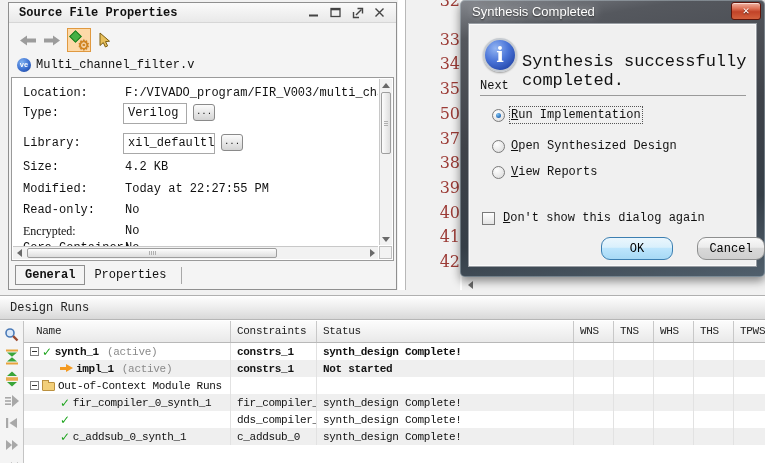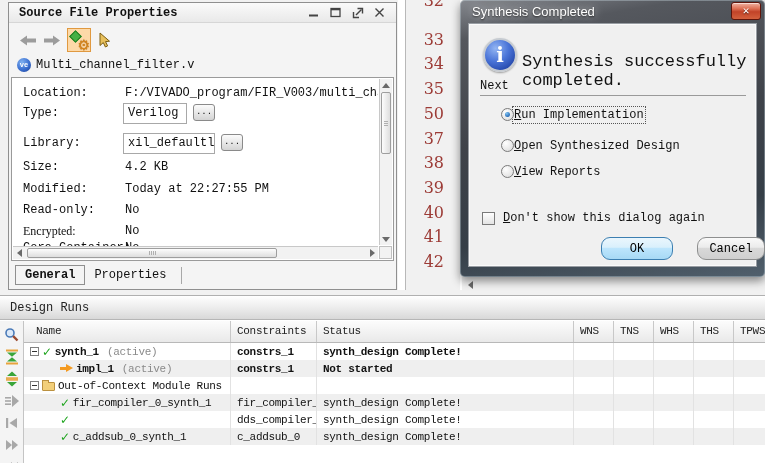--- a/index.html
+++ b/index.html
@@ -64,21 +64,21 @@
     background:repeating-linear-gradient(90deg,#b0b0b0 0 1px,transparent 1px 2px);}
   .tab-row{position:absolute;left:6px;bottom:3px;height:22px;display:flex;align-items:center;}
   .tab{padding:2px 9px;cursor:default;}
   .tab.sel{border:1px solid #8f8f8f;background:#f4f4f4;font-weight:bold;}
   .tabsep{width:1px;height:17px;background:#a8a8a8;margin-left:6px;}
 
   
   #editor-strip{position:absolute;left:398px;top:0;width:64px;height:290px;background:#fff;z-index:1;}
   #gutter{position:absolute;left:7px;top:0;bottom:0;width:55px;background:#f1f1f1;
     border-left:1px solid #b8b8b8;}
-  #line-nums{margin-top:3px;text-align:right;padding-right:16px;
+  #line-nums{margin-top:3px;text-align:right;padding-right:0;
     font-family:"DejaVu Serif",serif;font-size:16px;line-height:24.7px;color:var(--line-maroon);}
   #line-nums .ln:first-child{position:relative;top:-14px;}
   #edit-scroll-arrow{position:absolute;left:468px;top:281px;z-index:1;}
 
   
   #dialog{position:absolute;left:460px;top:0;width:305px;height:277px;z-index:5;border-radius:5px;
     background:linear-gradient(170deg,#85888e 0%,#55585e 12%,#3f434a 45%,#353e47 75%,#51606d 100%);
     box-shadow:inset 0 0 0 1px rgba(210,225,235,.35),0 4px 10px rgba(0,0,0,.45);}
   .dlg-title{position:absolute;left:12px;top:0;height:23px;line-height:23px;color:#fff;
     font-family:"Liberation Sans",sans-serif;font-size:13px;
@@ -91,21 +91,21 @@
   .dlg-client{position:absolute;left:8px;top:23px;width:289px;height:244px;background:#f0f0f0;
     border:1px solid #989da3;box-shadow:inset 0 0 0 1px #fafafa;}
   .info-icon{position:absolute;left:14px;top:14px;width:34px;height:34px;border-radius:50%;
     border:2px solid #c6cbd1;box-shadow:0 1px 2px rgba(0,0,0,.35);
     background:radial-gradient(circle at 35% 28%,#93b5f2 0%,#4a74d8 45%,#1c3da0 90%);
     color:#fff;font-family:"DejaVu Serif",serif;font-weight:bold;font-size:20px;
     display:flex;align-items:center;justify-content:center;}
   .dlg-msg{position:absolute;left:53px;top:28px;font-size:17px;}
   .next-label{position:absolute;left:11px;top:55px;}
   .next-line{position:absolute;left:11px;right:10px;top:71px;height:1px;background:#9a9a9a;}
-  .radio-row{position:absolute;left:32px;display:flex;align-items:flex-start;height:14px;}
+  .radio-row{position:absolute;left:23px;display:flex;align-items:flex-end;gap:6px;height:14px;}
   .radio{width:13px;height:13px;border-radius:50%;border:1px solid #7a7a7a;flex:none;
     background:radial-gradient(circle at 35% 30%,#fefefe,#d9d9d9);position:relative;}
   .radio.sel::after{content:'';position:absolute;left:3px;top:3px;width:5px;height:5px;border-radius:50%;
     background:radial-gradient(circle at 35% 30%,#7fc3f2,#1b5fae 80%);}
   .radio-label.focused{outline:1px dotted #555;outline-offset:1px;}
   .chk-row{position:absolute;left:13px;top:187px;display:flex;align-items:center;gap:8px;height:14px;}
   .checkbox{width:13px;height:13px;border:1px solid #7a7a7a;flex:none;
     background:linear-gradient(#fefefe,#e4e4e4);}
   .dlg-btn{position:absolute;top:213px;height:23px;border-radius:9px;font-family:inherit;
     font-size:12px;text-align:center;cursor:default;}

